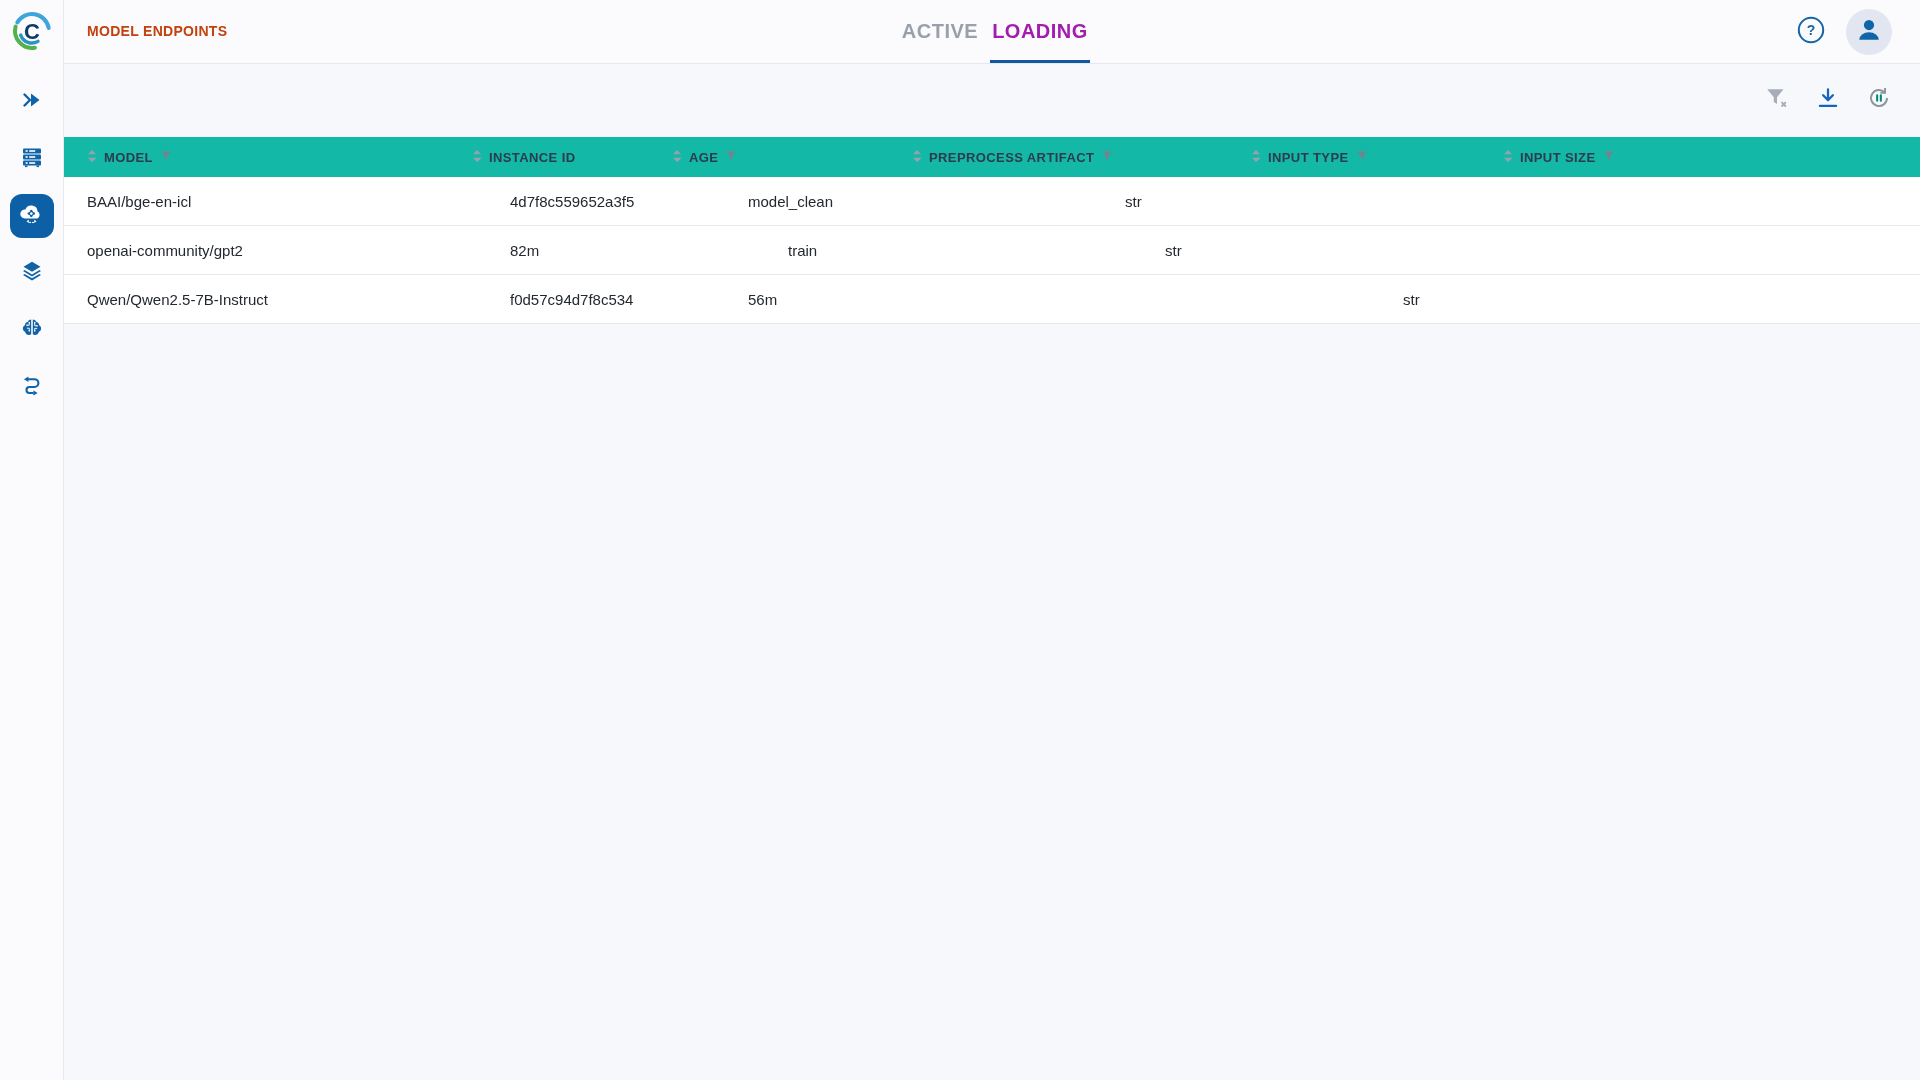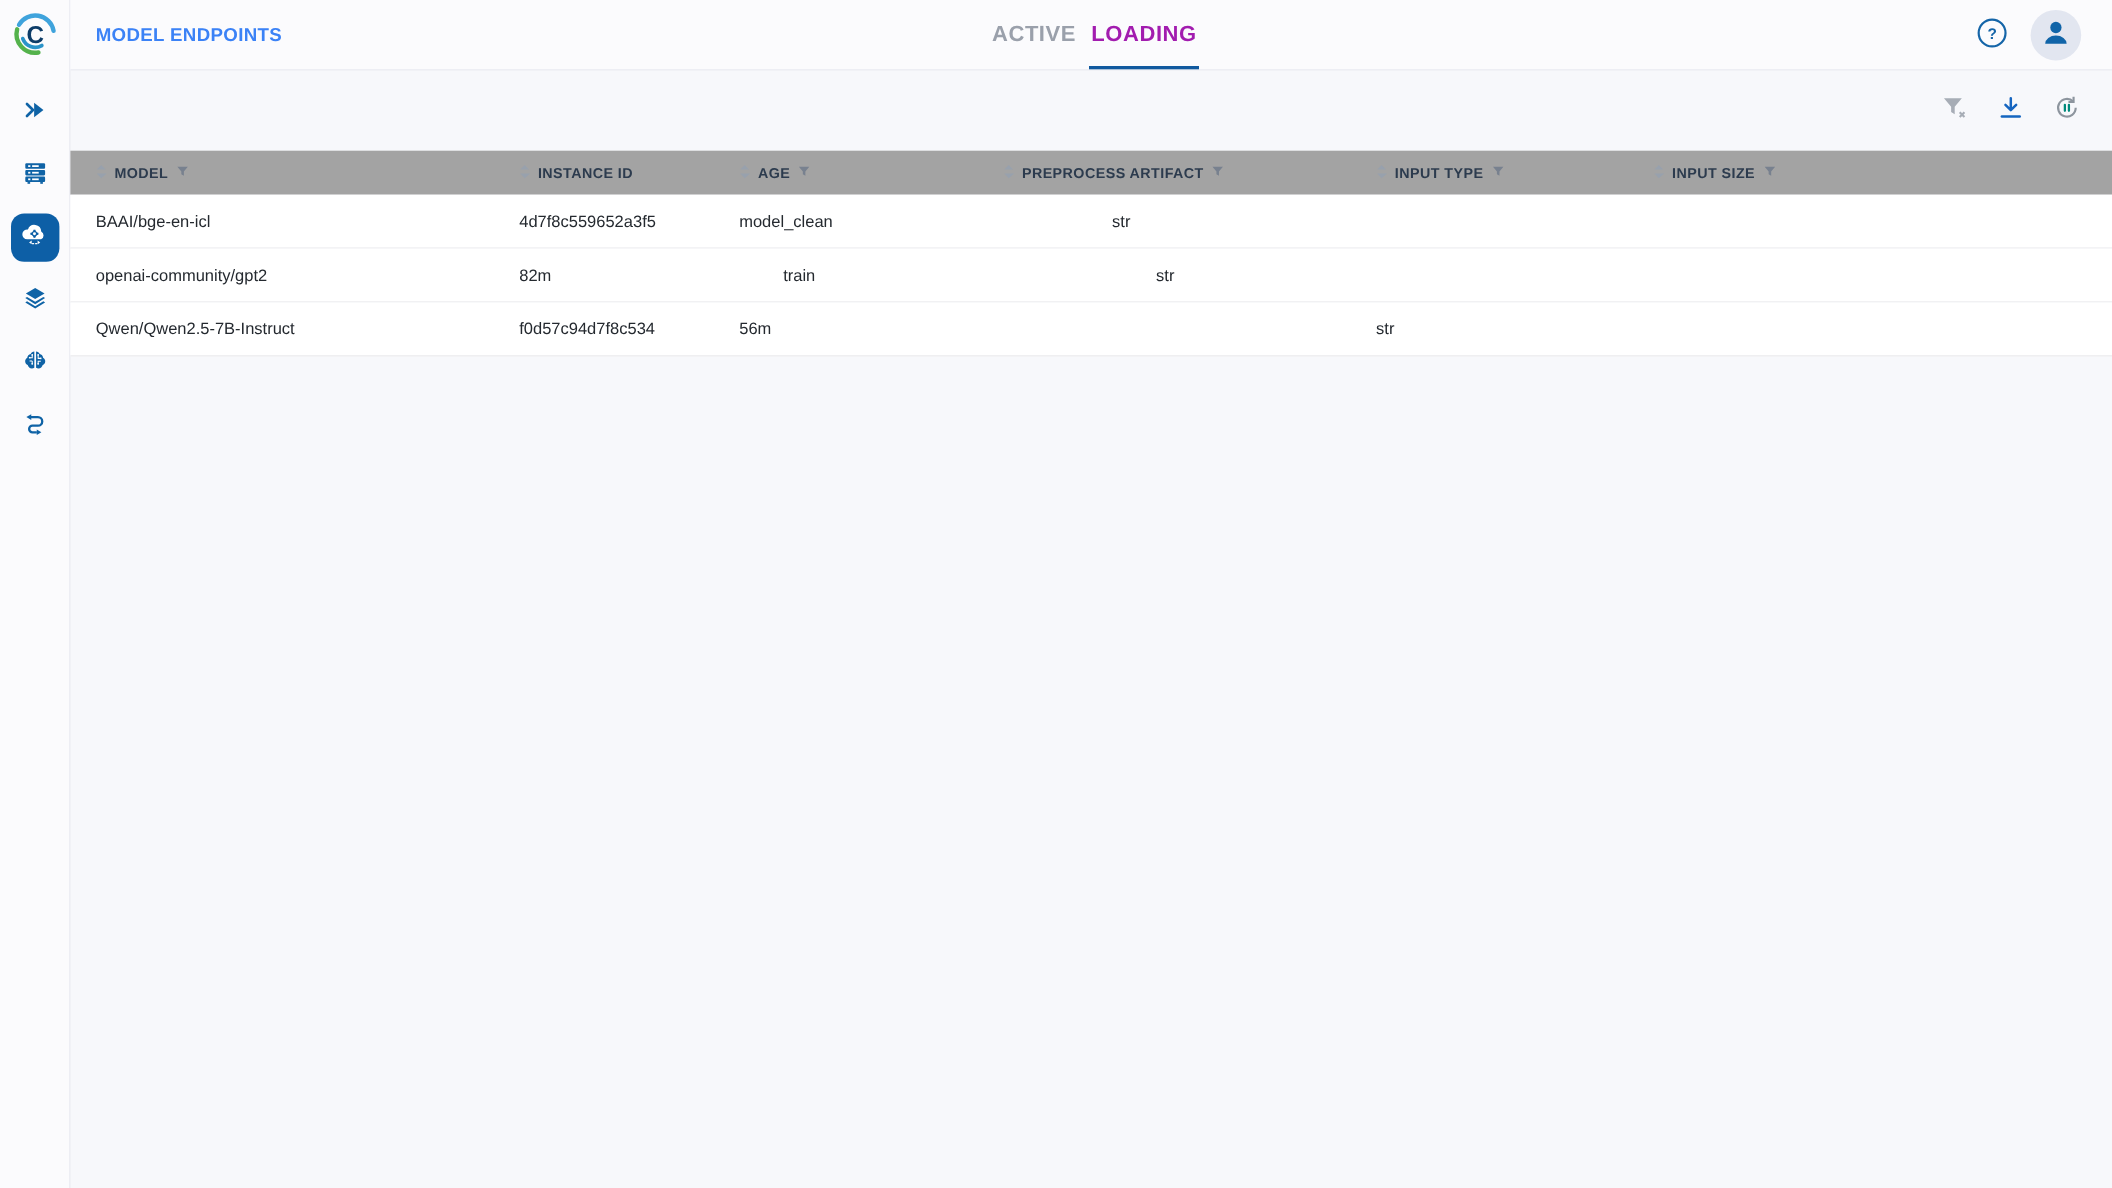--- a/index.html
+++ b/index.html
@@ -8,38 +8,38 @@
 
   
   .sidebar{position:absolute;left:0;top:0;width:64px;height:1080px;background:#fbfbfd;border-right:1px solid #e7e9f0;box-sizing:border-box;}
   .logo{position:absolute;left:11px;top:10px;width:42px;height:42px;cursor:pointer;}
   .nav{position:absolute;left:0;top:80px;width:63px;display:flex;flex-direction:column;align-items:center;gap:13px;}
   .nav-item{width:44px;height:44px;display:flex;align-items:center;justify-content:center;border-radius:12px;cursor:pointer;}
   .nav-item.active{background:#0d5fa6;}
 
   
   .topbar{position:absolute;left:64px;top:0;width:1856px;height:64px;background:#fbfbfd;border-bottom:1px solid #e7e9f0;box-sizing:border-box;}
-  .page-title{position:absolute;left:23px;top:0;line-height:63px;font-size:17px;font-weight:700;letter-spacing:.3px;color:#3b82f6;}
+  .page-title{position:absolute;left:23px;top:0;line-height:63px;font-size:14px;font-weight:700;letter-spacing:.3px;color:#c2410c;}
   .tabs{position:absolute;left:826px;top:0;height:63px;display:flex;}
   .tab{width:100px;text-align:center;line-height:63px;font-size:20px;font-weight:700;letter-spacing:.5px;color:#9aa0ab;position:relative;cursor:pointer;}
   .tab.active{color:#a21caf;}
   .tab.active::after{content:"";position:absolute;left:0;right:0;bottom:0;height:3px;background:#10599f;}
   .topbar-right{position:absolute;right:28px;top:0;height:63px;display:flex;align-items:center;gap:20px;}
   .icon-btn{display:flex;align-items:center;justify-content:center;cursor:pointer;background:none;border:none;padding:0;}
   .avatar{width:46px;height:46px;border-radius:50%;background:#e2e6f0;display:flex;align-items:center;justify-content:center;}
 
   
   .toolbar{position:absolute;left:64px;top:64px;width:1856px;height:73px;}
   .toolbar-icons{position:absolute;right:28px;top:21px;display:flex;gap:25px;align-items:center;}
 
   
   .grid{position:absolute;left:64px;top:137px;width:1856px;}
-  .grid-header{display:flex;height:40px;background:#a3a3a3;}
+  .grid-header{display:flex;height:40px;background:#14b8a6;}
   .hcell{display:flex;align-items:center;gap:7px;padding-left:23px;box-sizing:border-box;font-size:13px;font-weight:700;letter-spacing:.4px;color:#2c3b4e;cursor:pointer;white-space:nowrap;}
-  .grid-body .row{display:flex;height:49px;background:#ffffff;border-bottom:1px solid #e8e8ec;box-sizing:border-box;}
+  .grid-body .row{display:flex;height:49px;background:#ffffff;border-bottom:1px solid #e8e8ec;box-sizing:border-box;gap:38px;}
   .cell{display:flex;align-items:center;padding-left:23px;box-sizing:border-box;font-size:15px;color:#24292f;white-space:nowrap;overflow:hidden;}
   .col-0{width:385px;} .col-1{width:200px;} .col-2{width:240px;text-align:center;} .col-3{width:339px;} .col-4{width:252px;} .col-5{flex:1;}
 </style>
 </head>
 <body>
 
 <div class="root">
 
   <aside class="sidebar">
     <div class="logo">

